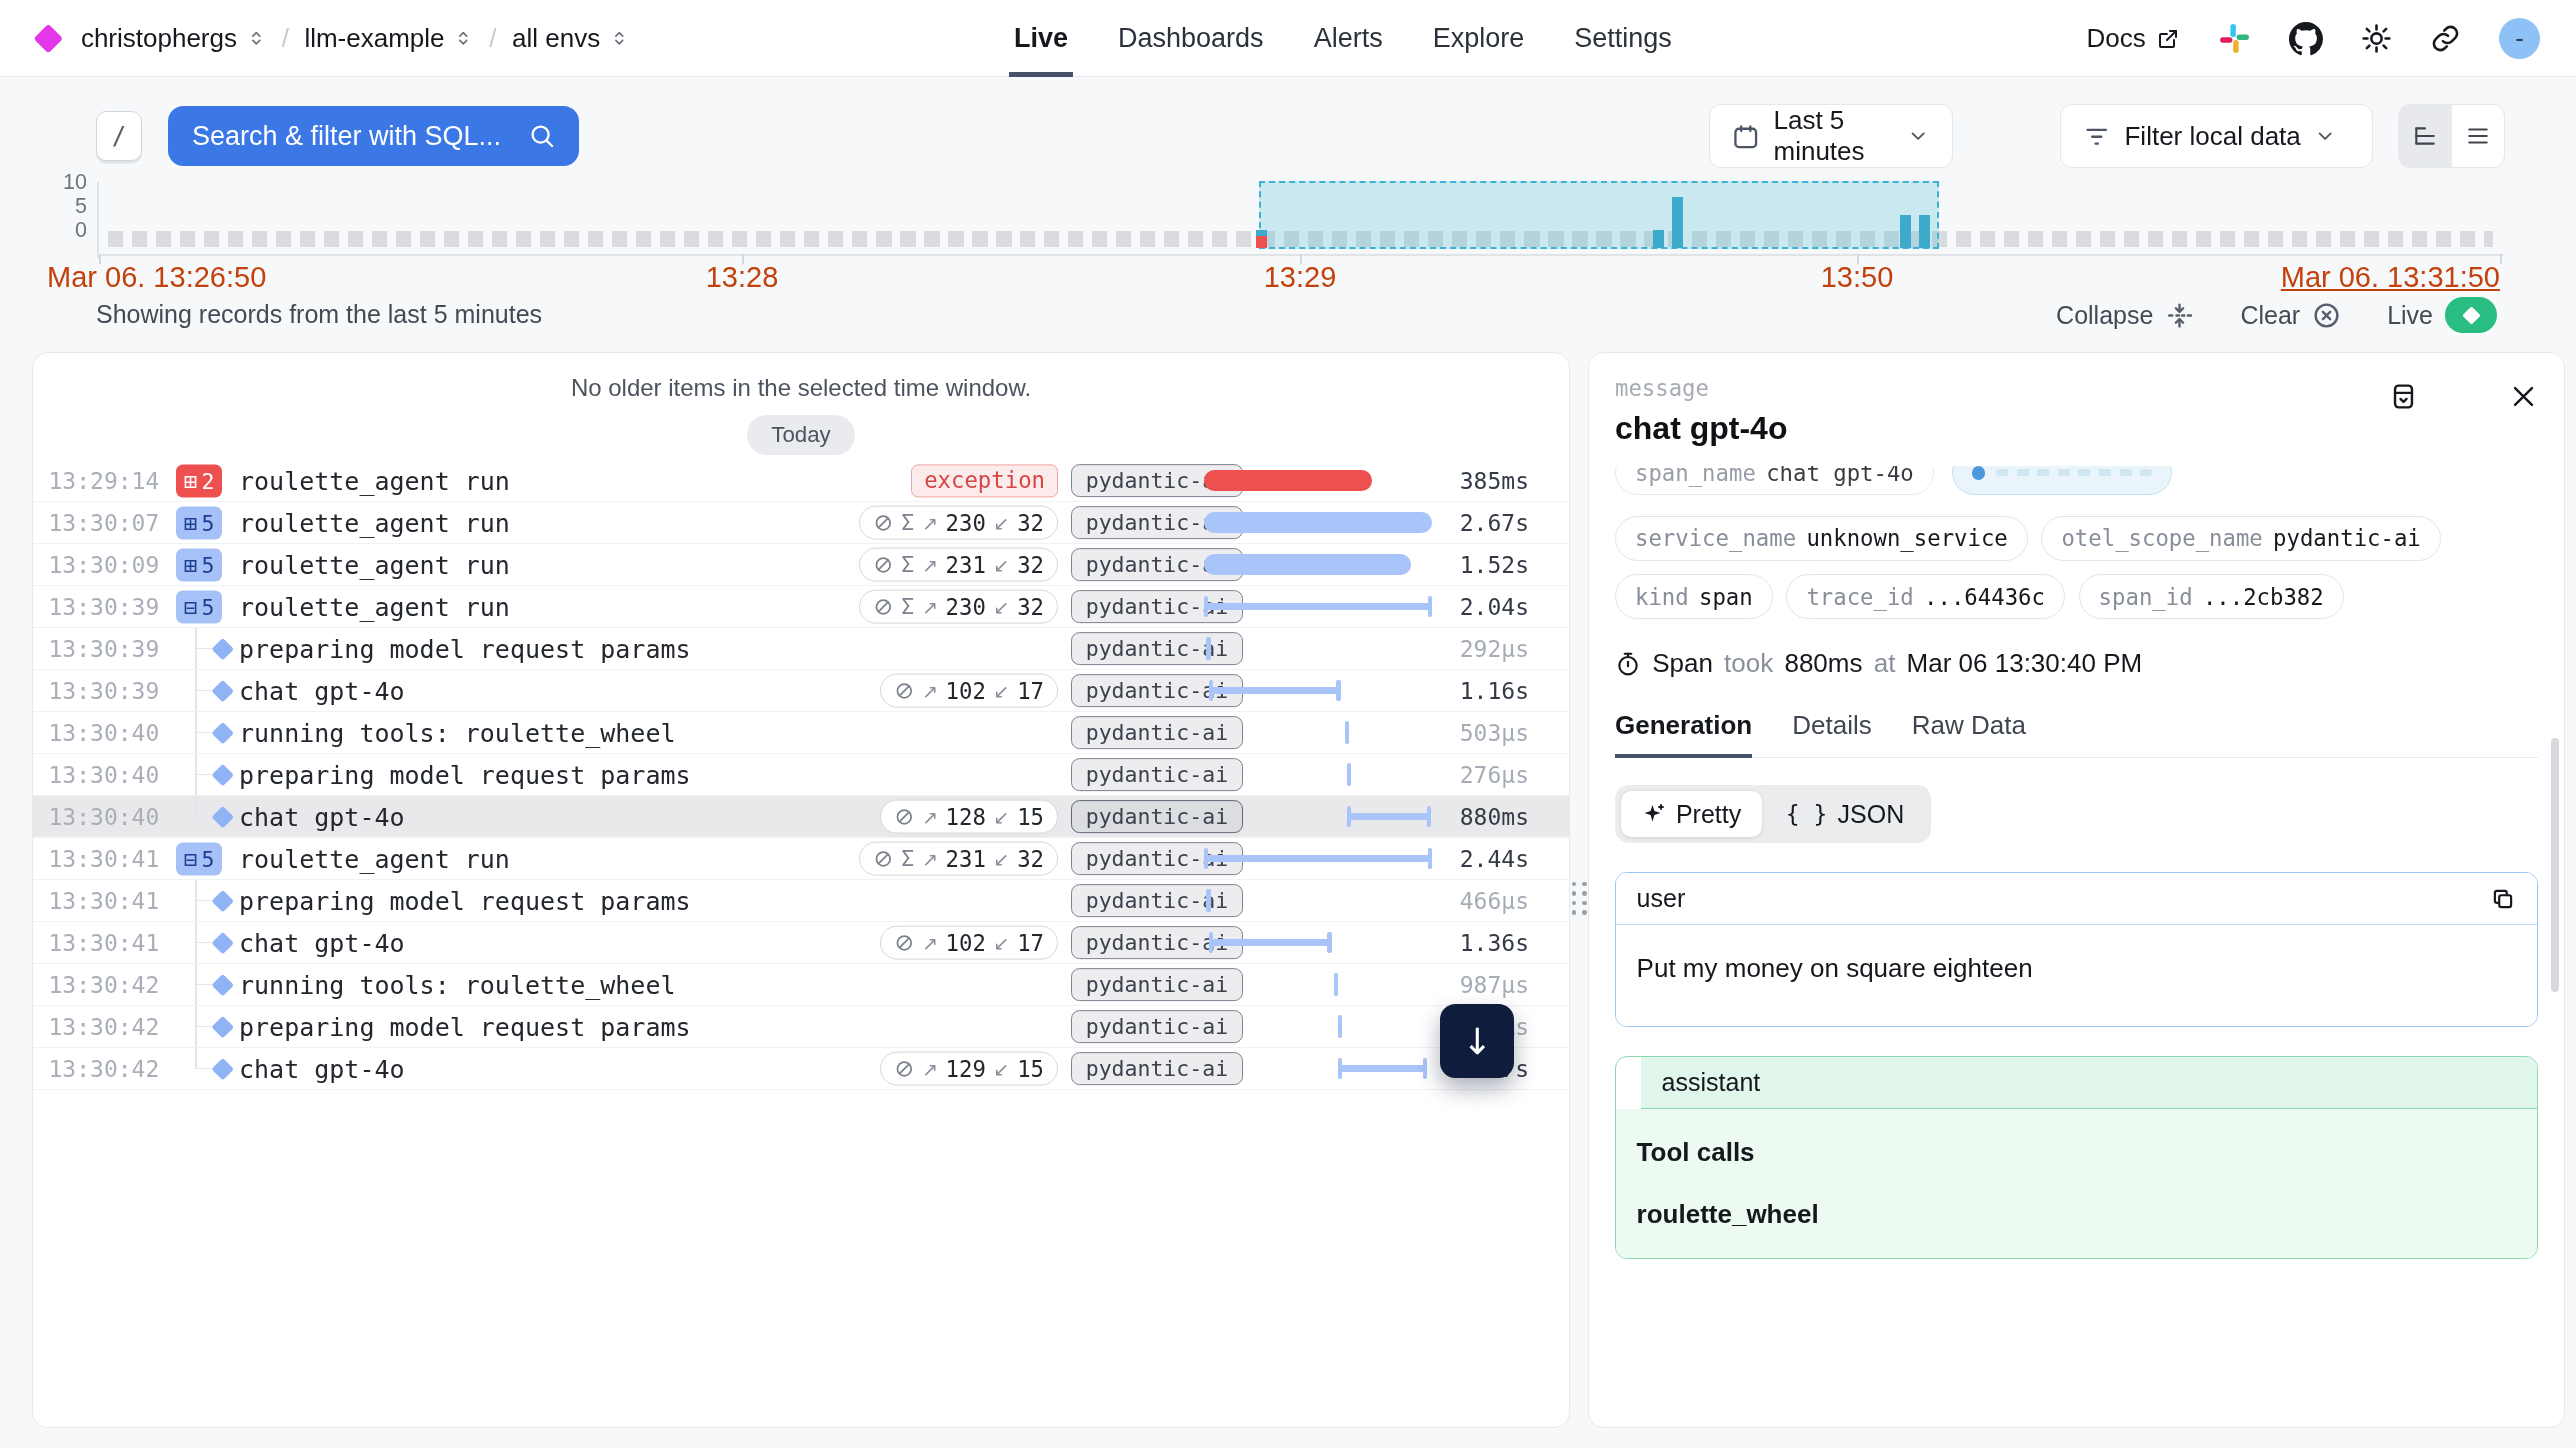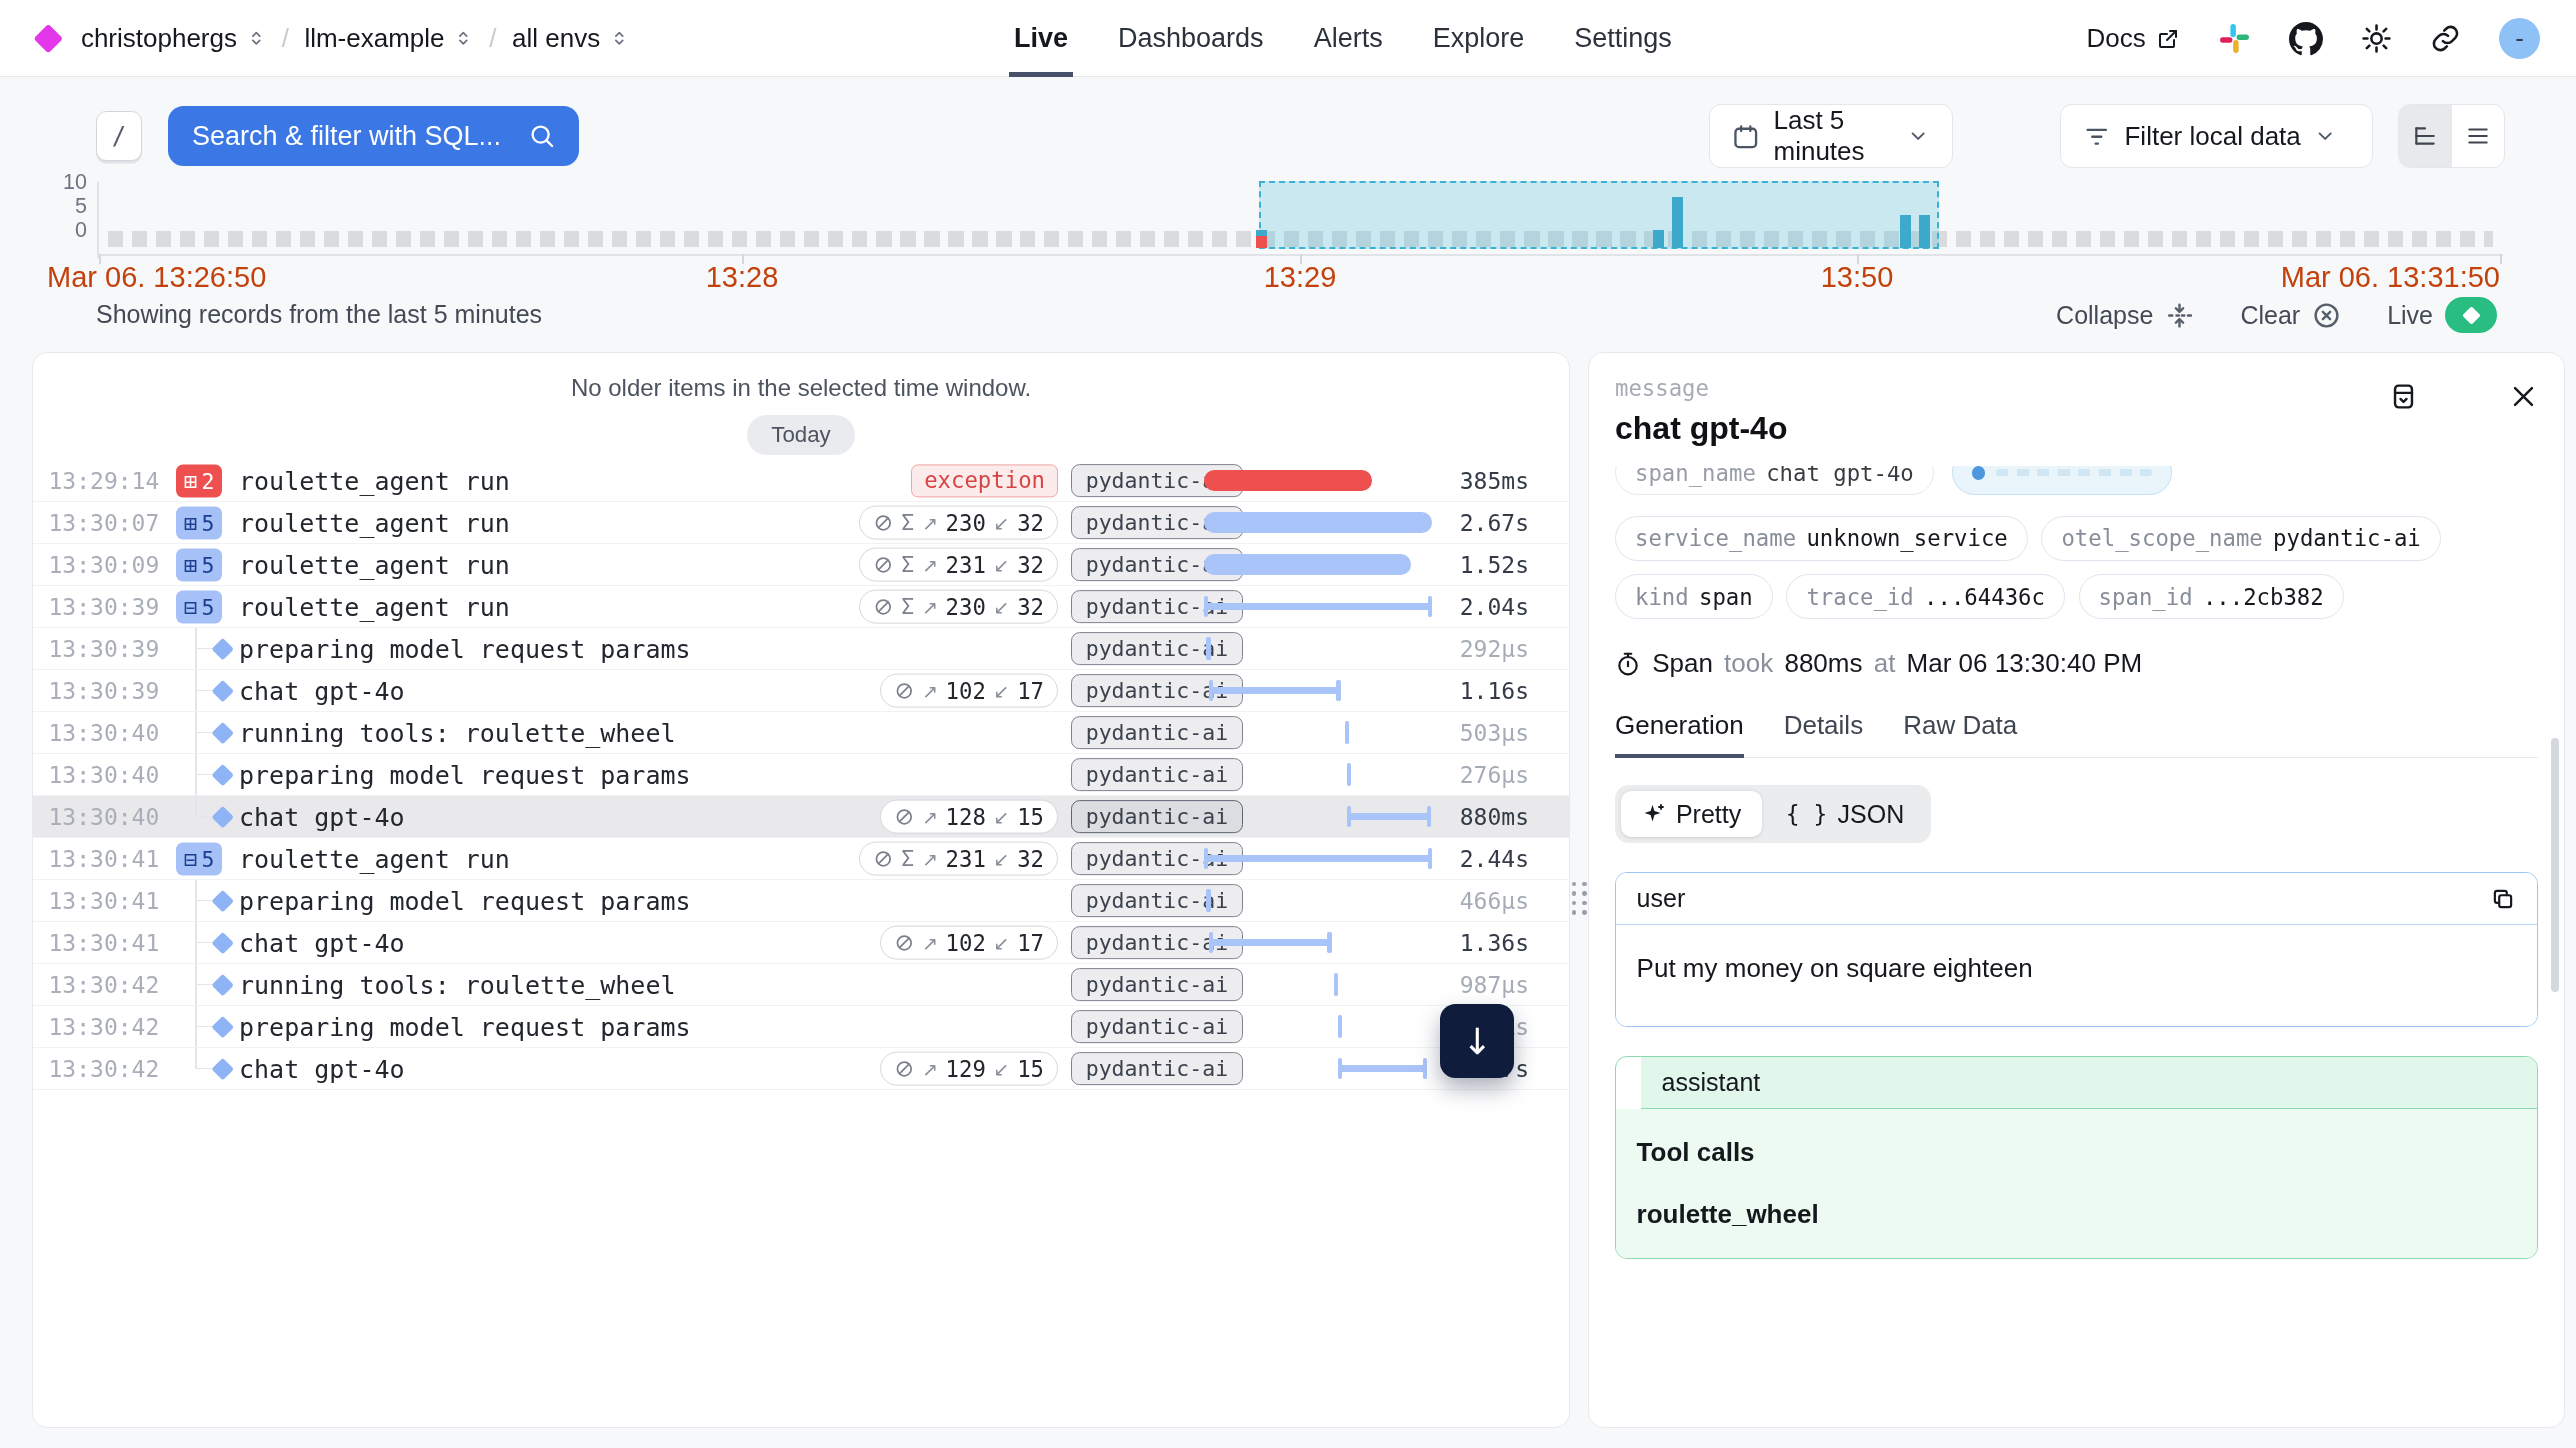--- a/index.html
+++ b/index.html
@@ -157,21 +157,21 @@
   .attr-val { font-size: 22.3px; color: #15181d; }
   .attr-pill.bluepill { background: #e7f3fb; border-color: #b4dcf2; width: 220px; }
   .bluedot { width: 13.7px; height: 13.7px; border-radius: 50%; background: #2f86d6; }
   .bluehash { flex: 1; height: 6.9px; background: repeating-linear-gradient(90deg,#c8e2f2 0 12px, transparent 12px 20.6px); border-radius: 3.4px; }
   .pill-row { display: flex; gap: 13.7px; margin-top: 13.7px; flex-wrap: wrap; }
   .took-line { margin-top: 29px; display: flex; align-items: center; gap: 11.2px; font-size: 26px; color: #15181d; }
   .took-line .dim { color: #8a909b; }
   .took-line .icn { color: #15181d; }
   .dp-tabs { margin-top: 31px; display: flex; gap: 40px; border-bottom: 1.7px solid #e8eaee; }
   .dp-tab { position: relative; padding-bottom: 15.5px; font-size: 26px; color: #3f4650; cursor: pointer; }
-  .dp-tab.active { color: #15181d; font-weight: 400; }
+  .dp-tab.active { color: #15181d; font-weight: 700; }
   .dp-tab.active::after { content: ""; position: absolute; left: 0; right: 0; bottom: -1.7px; height: 4.3px; background: #47526a; }
   .view-modes { margin-top: 27.5px; display: inline-flex; background: #ebecee; border-radius: 13.7px; padding: 6px; gap: 3.4px; }
   .vm-chip { display: inline-flex; align-items: center; gap: 10.3px; padding: 8.6px 20.6px; border-radius: 10.3px; font-size: 25px; color: #15181d; cursor: pointer; }
   .vm-chip.active { background: #ffffff; box-shadow: 0 0.9px 3.4px rgba(0,0,0,0.12); }
   .vm-braces { font-size: 23px; }
 
   .msg-card { margin-top: 29px; border-radius: 12px; border: 1.7px solid; overflow: hidden; }
   .msg-head { height: 52px; display: flex; align-items: center; justify-content: space-between; padding: 0 20.6px; font-size: 25px; border-bottom: 1.7px solid; }
   .msg-body { padding: 24px 20.6px; font-size: 26px; line-height: 1.5; }
   .msg-card.system { border-color: #abcdf5; }
@@ -354,21 +354,21 @@
     </div>
     <div class="tl-tick" style="left: 99px;"></div>
     <span class="tl-xlab" style="left: 47px;">Mar 06. 13:26:50</span>
     <div class="tl-tick" style="left: 742px;"></div>
     <span class="tl-xlab" style="left: 742px; transform: translateX(-50%);">13:28</span>
     <div class="tl-tick" style="left: 1300px;"></div>
     <span class="tl-xlab" style="left: 1300px; transform: translateX(-50%);">13:29</span>
     <div class="tl-tick" style="left: 1857px;"></div>
     <span class="tl-xlab" style="left: 1857px; transform: translateX(-50%);">13:50</span>
     <div class="tl-tick" style="left: 2500px;"></div>
-    <span class="tl-xlab" style="left: 2500px; transform: translateX(-100%);">Mar 06. 13:31:50</span>
+    <span class="tl-xlab" style="left: 2500px; transform: translateX(-100%); text-decoration: underline;">Mar 06. 13:31:50</span>
   </div>
 
 <div class="status-row">
   <span class="showing-text">Showing records from the last 5 minutes</span>
   <div class="status-actions">
     <div class="status-act">
       <span>Collapse</span>
       <span class="icn" id="collapse-icon">
           <svg width="29" height="29" viewBox="0 0 24 24" fill="none" stroke="currentColor" stroke-width="2" stroke-linecap="round" stroke-linejoin="round">
             <path d="M12 3v5"></path>

